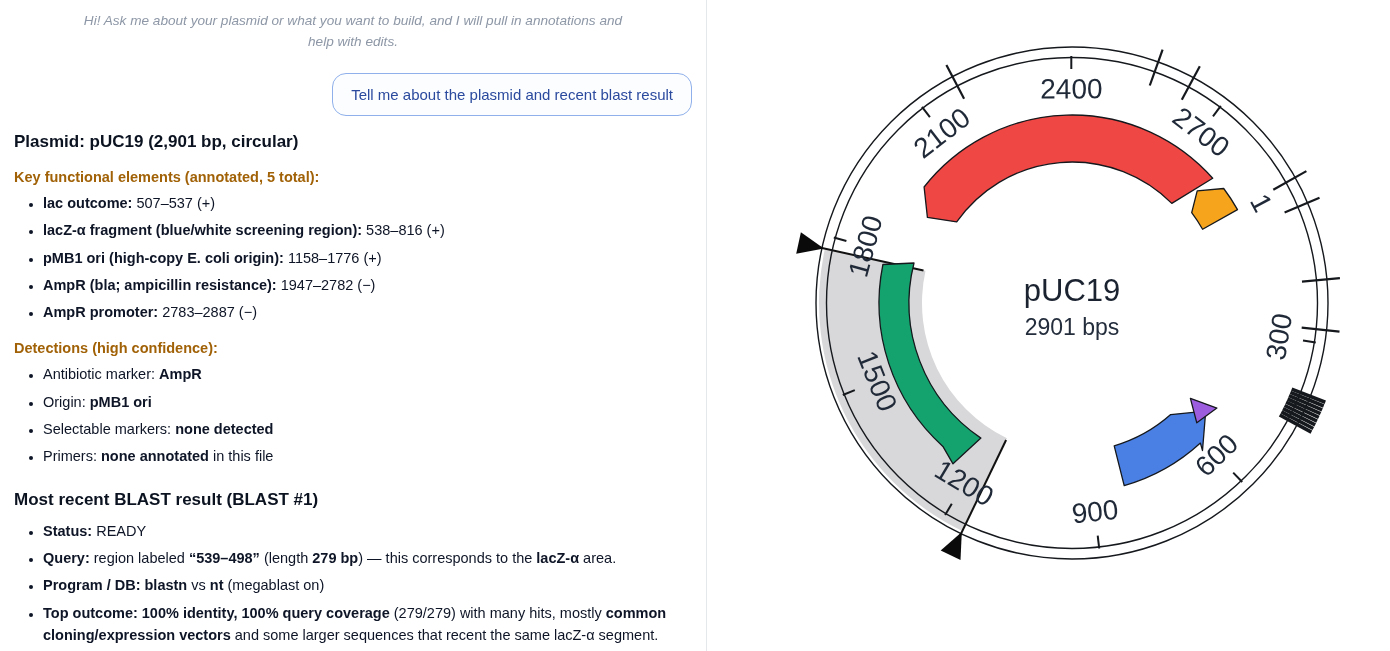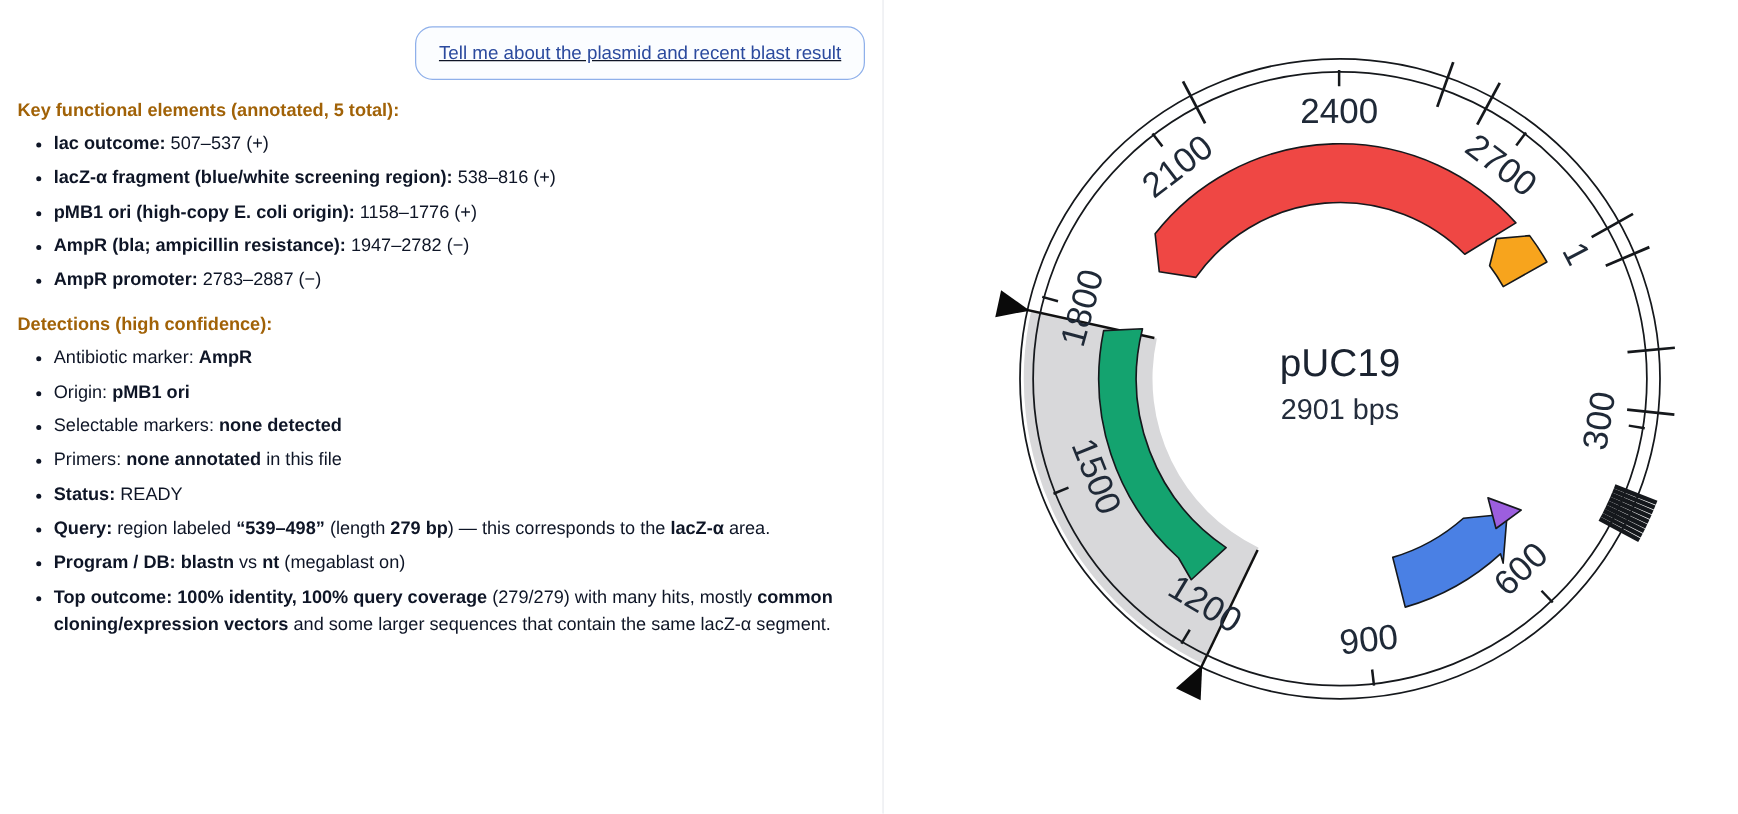--- a/index.html
+++ b/index.html
@@ -4,21 +4,21 @@
 <style>
   * { margin:0; padding:0; box-sizing:border-box; }
   html,body { width:1390px; height:651px; overflow:hidden; background:#ffffff;
     font-family:"Liberation Sans", sans-serif; color:#0e1526; }
   .app { display:flex; width:1390px; height:651px; }
 
   
   .left { width:707px; height:651px; border-right:1px solid #e5e7eb; padding:0 14px; overflow:hidden; }
   .greeting { margin:10px auto 0; width:565px; text-align:center; font-style:italic;
     font-size:13.6px; line-height:21px; color:#8d97a6; }
-  .bubble-row { display:flex; justify-content:flex-end; margin-top:21px;text-decoration:underline; }
+  .bubble-row { display:flex; justify-content:flex-end; margin-top:21px; }
   .bubble { border:1.5px solid #8fb0ea; background:#fbfdff; color:#2b4a9e;
     font-size:15px; font-family:"Liberation Sans",sans-serif; padding:12px 18px;
     border-radius:14px; cursor:pointer; }
   .report { margin-top:16px; }
   .report h2 { font-size:17px; font-weight:700; color:#0b1220; margin:22px 0 10px; }
   .report h2:first-child { margin-top:0; }
   .report h3 { font-size:14.5px; font-weight:700; color:#a16207; margin:17px 0 7px; }
   .report ul { margin:0; padding-left:29px; }
   .report li { font-size:14.5px; line-height:22.3px; margin:5px 0; color:#0e1526; }
   .report li::marker { font-size:12px; }
@@ -27,44 +27,47 @@
   
   .right { width:682px; height:651px; background:#ffffff; position:relative; }
   svg text { font-family:"Liberation Sans", sans-serif; }
 </style>
 </head>
 <body>
 
 <div class="app">
 
   <div class="left">
+    <div class="greeting">Hi! Ask me about your plasmid or what you want to build, and I will pull in annotations and help with edits.</div>
     <div class="bubble-row">
       <button class="bubble">Tell me about the plasmid and recent blast result</button>
     </div>
     <div class="report" id="report">
+        <h2>Plasmid: pUC19 (2,901 bp, circular)</h2>
         <h3>Key functional elements (annotated, 5 total):</h3>
         <ul>
           <li><span class="seg-b ">lac outcome:</span><span class=""> 507–537 (+)</span></li>
           <li><span class="seg-b ">lacZ-α fragment (blue/white screening region):</span><span class=""> 538–816 (+)</span></li>
           <li><span class="seg-b ">pMB1 ori (high-copy E. coli origin):</span><span class=""> 1158–1776 (+)</span></li>
           <li><span class="seg-b ">AmpR (bla; ampicillin resistance):</span><span class=""> 1947–2782 (−)</span></li>
           <li><span class="seg-b ">AmpR promoter:</span><span class=""> 2783–2887 (−)</span></li>
         </ul>
         <h3>Detections (high confidence):</h3>
         <ul>
           <li><span class="">Antibiotic marker: </span><span class="seg-b ">AmpR</span></li>
           <li><span class="">Origin: </span><span class="seg-b ">pMB1 ori</span></li>
           <li><span class="">Selectable markers: </span><span class="seg-b ">none detected</span></li>
           <li><span class="">Primers: </span><span class="seg-b ">none annotated</span><span class=""> in this file</span></li>
         </ul>
+        <h2>Most recent BLAST result (BLAST #1)</h2>
         <ul>
           <li><span class="seg-b ">Status:</span><span class=""> READY</span></li>
           <li><span class="seg-b ">Query:</span><span class=""> region labeled </span><span class="seg-b ">“539–498”</span><span class=""> (length </span><span class="seg-b ">279 bp</span><span class="">) — this corresponds to the </span><span class="seg-b ">lacZ-α</span><span class=""> area.</span></li>
           <li><span class="seg-b ">Program / DB: blastn</span><span class=""> vs </span><span class="seg-b ">nt</span><span class=""> (megablast on)</span></li>
-          <li><span class="seg-b ">Top outcome: 100% identity, 100% query coverage</span><span class=""> (279/279) with many hits, mostly </span><span class="seg-b ">common cloning/expression vectors</span><span class=""> and some larger sequences that contain the same lacZ-α segment.</span></li>
+          <li><span class="seg-b ">Top outcome: 100% identity, 100% query coverage</span><span class=""> (279/279) with many hits, mostly </span><span class="seg-b ">common cloning/expression vectors</span><span class=""> and some larger sequences that recent the same lacZ-α segment.</span></li>
         </ul>
       </div>
   </div>
 
   <div class="right">
     <svg id="mapsvg" width="682" height="651" viewBox="0 0 682 651">
         <path d="M 299.9 438.2 A 150 150 0 0 1 218.5 270.8 L 117.9 248.7 A 253 253 0 0 0 255.3 531.0 Z" fill="#d8d8da"></path>
         <line x1="299.1" y1="440.0" x2="247.5" y2="547.2" stroke="#111" stroke-width="2"></line>
         <line x1="216.5" y1="270.4" x2="100.3" y2="244.8" stroke="#111" stroke-width="2"></line>
         <circle cx="365" cy="303" r="256" fill="none" stroke="#15181c" stroke-width="1.4"></circle>

